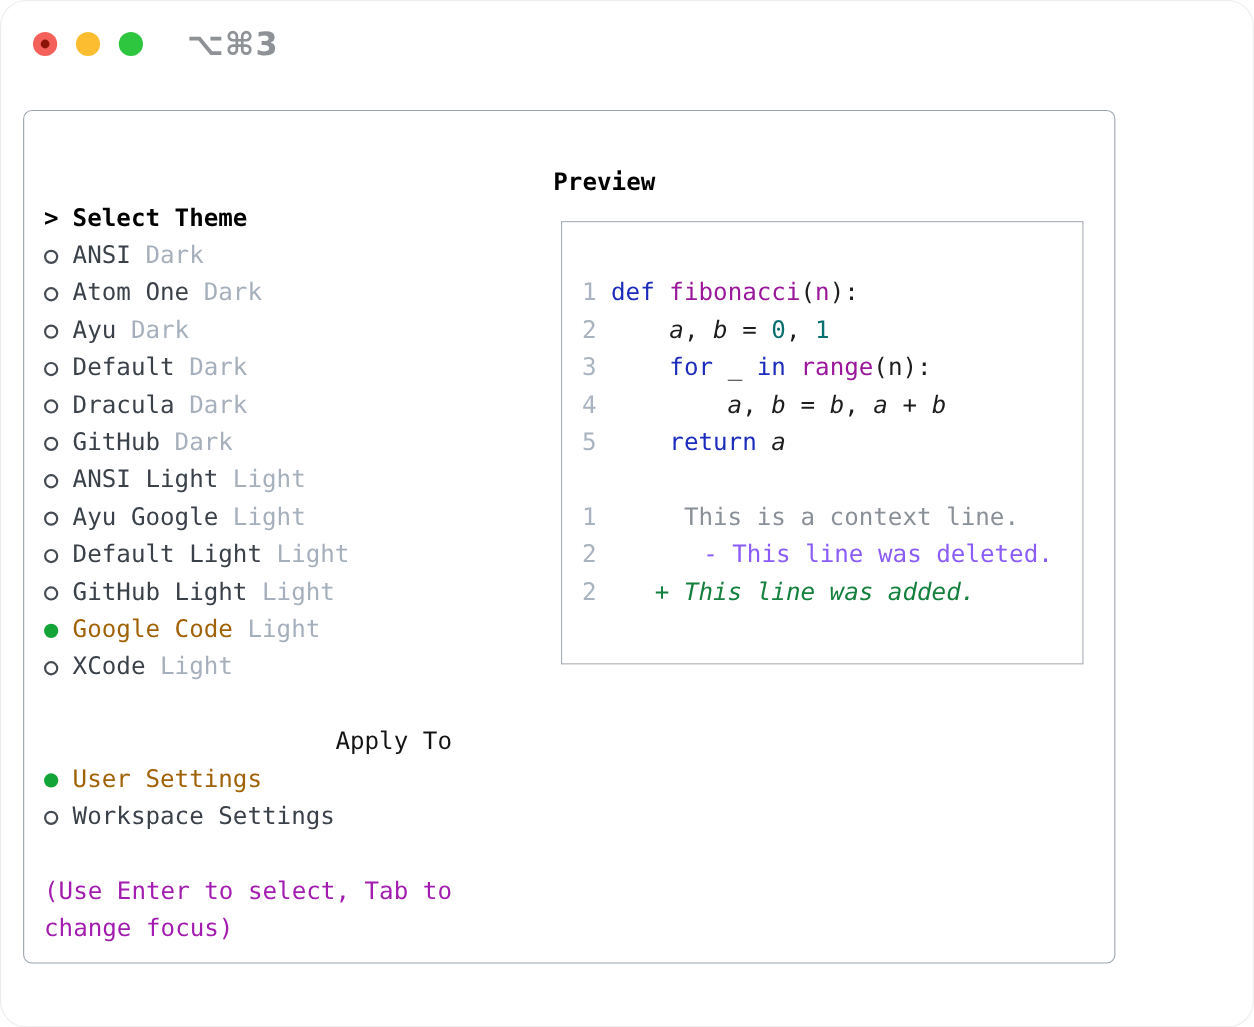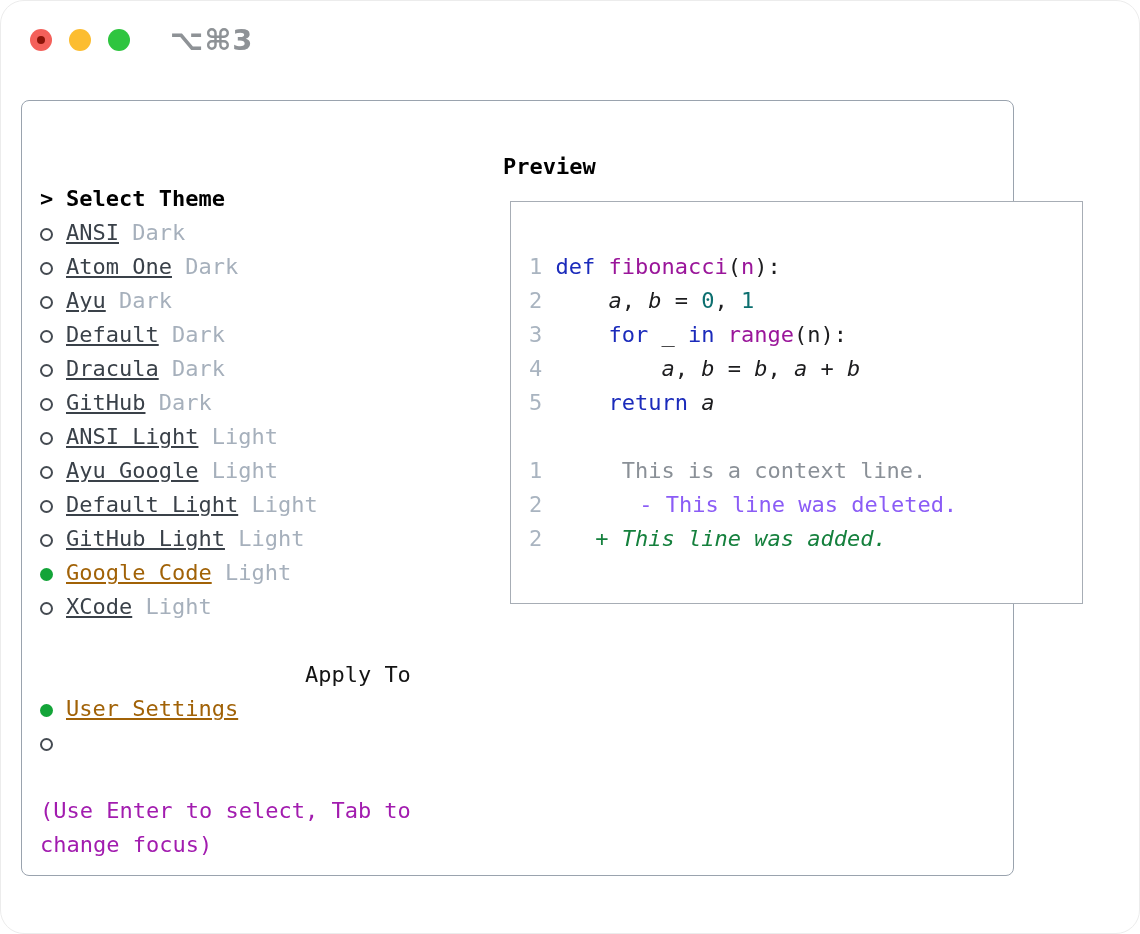--- a/index.html
+++ b/index.html
@@ -20,30 +20,30 @@
   
   .main-box{position:absolute;left:20px;top:99px;width:993px;height:776px;
     border:1.5px solid #9aa3ae;border-radius:8px;box-sizing:border-box;background:#fff;}
   .left-col{position:absolute;left:18px;top:49px;font-size:22px;}
   .row{height:34px;line-height:34px;white-space:pre;}
   .marker{display:inline-block;width:26px;}
   .header-row{font-weight:700;color:#000;margin-top:32px;}
   .bullet{display:inline-block;width:13px;height:13px;border-radius:50%;
     border:2px solid #454b52;box-sizing:border-box;vertical-align:-1px;}
   .bullet.filled{border:none;background:#13a438;}
-  .name{color:#3a4149;text-decoration:underline;}
+  .name{color:#3a4149;}
   .name.sel{color:#a16207;}
   .variant{color:#a6b0bc;}
   .apply-header{color:#141414;text-align:right;}
   .help-line{color:#a21caf;}
   .spacer{height:34px;}
   
   .preview-label{position:absolute;left:481px;top:49px;height:34px;line-height:34px;
     font-weight:700;font-size:22px;color:#000;}
-  .preview-box{position:absolute;left:488px;top:100px;width:573px;height:403px;
+  .preview-box{position:absolute;left:488px;top:100px;width:475px;height:403px;
     border:1.5px solid #a7adb5;box-sizing:border-box;background:#fff;
     padding:48px 0 0 18px;font-size:22px;overflow:hidden;}
   .code-line{height:34px;line-height:34px;white-space:pre;}
   .t-num{color:#a9b4c0;}
   .t-kw{color:#1b2bbb;}
   .t-fn{color:#9a169a;}
   .t-lit{color:#0c6f6f;}
   .t-pl{color:#1d1d1f;}
   .t-var{color:#1d1d1f;font-style:italic;}
   .t-ctx{color:#8a9097;}
@@ -81,21 +81,21 @@
           <div class="row"><span class="marker"><span class="bullet filled"></span></span><span class="name sel">Google Code</span><span class="variant"> Light</span></div>
           <div class="row"><span class="marker"><span class="bullet"></span></span><span class="name">XCode</span><span class="variant"> Light</span></div>
         </div>
 
       <div class="row spacer"></div>
 
       <div class="row apply-header"><span class="marker"></span><span>Apply To</span></div>
 
       <div id="apply-list">
           <div class="row"><span class="marker"><span class="bullet filled"></span></span><span class="name sel">User Settings</span></div>
-          <div class="row"><span class="marker"><span class="bullet"></span></span></div>
+          <div class="row"><span class="marker"><span class="bullet"></span></span><span class="name">Workspace Settings</span></div>
         </div>
 
       <div class="row spacer"></div>
 
       <div>
         <div class="row help-line">(Use Enter to select, Tab to</div>
         <div class="row help-line">change focus)</div>
       </div>
     </div>
 

